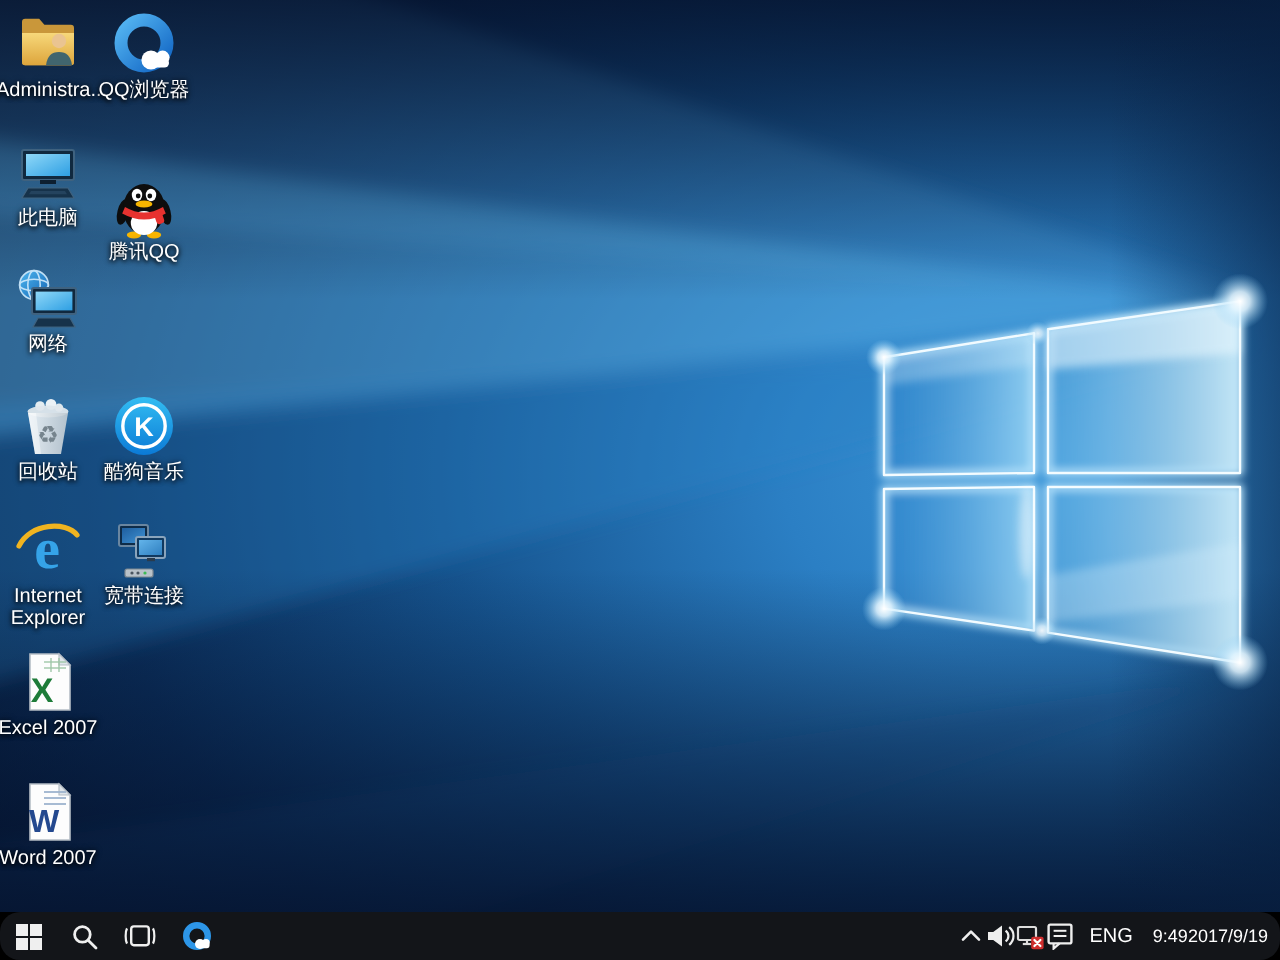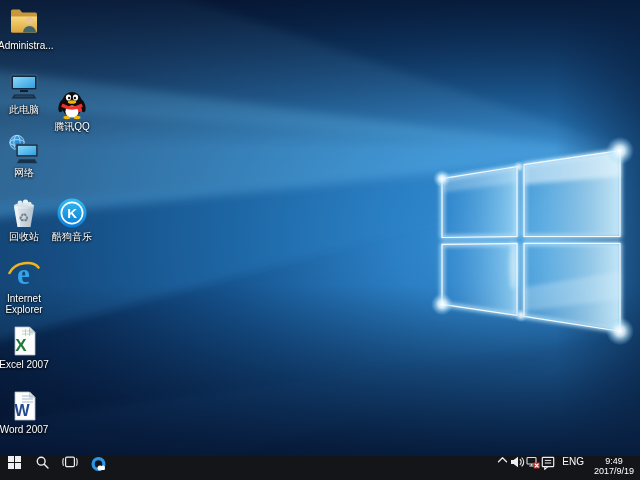--- a/index.html
+++ b/index.html
@@ -11,30 +11,30 @@
   .wallpaper{position:absolute;left:0;top:0;width:100%;height:100%;display:block;}
   
   .tile{position:absolute;width:52px;text-align:center;cursor:default;}
   .tile .ic{width:34px;height:34px;margin:0 auto;display:block;}
   .tile .lbl{margin-top:1px;font-size:10px;line-height:11px;color:#fff;
              text-shadow:0 1px 2px rgba(0,0,0,.95),0 0 3px rgba(0,0,0,.8);
              white-space:nowrap;}
   .tile.wrap .lbl{white-space:normal;}
   
   .taskbar{position:absolute;left:0;bottom:0;width:640px;height:24px;
-           background:#131519;display:flex;align-items:flex-start;z-index:5;}
+           background:#131519;display:flex;align-items:center;z-index:5;border-radius:10px;}
   .tb-btn{background:transparent;border:0;padding:0;margin:0;width:28px;
           display:flex;align-items:center;justify-content:center;cursor:pointer;}
   .tb-spacer{flex:1;}
   .tray-btn{background:transparent;border:0;padding:0;margin:0;width:15px;
             display:flex;align-items:center;justify-content:center;cursor:pointer;color:#eee;}
   .lang-btn{background:transparent;border:0;color:#fff;font-size:10px;
             font-family:inherit;padding:0 7px;cursor:pointer;display:flex;align-items:center;}
   .clock-btn{background:transparent;border:0;color:#fff;font-family:inherit;
-             padding:0 6px 0 3px;cursor:pointer;display:flex;flex-direction:column;
+             padding:0 6px 0 3px;cursor:pointer;display:flex;flex-direction:row;
              justify-content:center;align-items:center;line-height:10px;font-size:9px;}
 </style>
 </head>
 <body>
 
 <div class="stage">
 
   <svg width="0" height="0" style="position:absolute" aria-hidden="true">
     <defs>
       <linearGradient id="folderG" x1="0" y1="0" x2="0" y2="1">
@@ -161,20 +161,31 @@
     <div class="tile" style="left:-2px;top:5px">
       <svg class="ic" viewBox="0 0 34 34">
         <path d="M4,9 v-3 q0,-1.6 1.6,-1.6 h7 l2.6,3 h13.2 q1.6,0 1.6,1.6 V26 q0,1.6 -1.6,1.6 H5.6 Q4,27.6 4,26 z" fill="#c9973a"></path>
         <path d="M4,11.5 h26 V26 q0,1.6 -1.6,1.6 H5.6 Q4,27.6 4,26 z" fill="url(#folderG)"></path>
         <circle cx="22.5" cy="15.5" r="3.6" fill="#eac491"></circle>
         <path d="M16,27.6 q0.8,-6.6 6.5,-6.6 q5.7,0 6.5,6.6 z" fill="#41656e"></path>
       </svg>
       <div class="lbl">Administra...</div>
     </div>
 
+    <div class="tile" style="left:46px;top:5px">
+      <svg class="ic" viewBox="0 0 34 34">
+        <circle cx="17" cy="16.5" r="11.5" fill="none" stroke="url(#qbG)" stroke-width="6.5"></circle>
+        <g fill="#ffffff">
+          <circle cx="20.5" cy="25" r="4.8"></circle>
+          <circle cx="26.3" cy="23.8" r="3.5"></circle>
+          <rect x="18.5" y="24.2" width="11" height="4.6" rx="2.3"></rect>
+        </g>
+      </svg>
+      <div class="lbl">QQ浏览器</div>
+    </div>
 
     <div class="tile" style="left:-2px;top:69px">
       <svg class="ic" viewBox="0 0 34 34">
         <rect x="4" y="6" width="26" height="15" rx="1" fill="#10293f" stroke="#3f627f"></rect>
         <rect x="6" y="8" width="22" height="11" fill="url(#scrG)"></rect>
         <rect x="13" y="21" width="8" height="2" fill="#0d1f30"></rect>
         <path d="M7,25 h20 l3,5 H4 z" fill="#16324a" stroke="#3f627f" stroke-width="0.6"></path>
         <path d="M8.5,26.5 h17 l1,1.6 h-19 z" fill="#24435e"></path>
       </svg>
       <div class="lbl">此电脑</div>
@@ -238,20 +249,34 @@
     </div>
 
     <div class="tile wrap" style="left:-2px;top:258px">
       <svg class="ic" viewBox="0 0 34 34">
         <text x="16.5" y="26" text-anchor="middle" font-size="29" font-weight="bold" font-family="Liberation Serif, serif" fill="#35a3e8">e</text>
         <path d="M2.5,15 C8,3.5 26,2.5 31.5,9.5" fill="none" stroke="#f0b420" stroke-width="2.6" stroke-linecap="round"></path>
       </svg>
       <div class="lbl">Internet Explorer</div>
     </div>
 
+    <div class="tile" style="left:46px;top:258px">
+      <svg class="ic" viewBox="0 0 34 34">
+        <rect x="4.5" y="4.5" width="14.5" height="10.5" rx="1" fill="#0e2c49" stroke="#6a86a0"></rect>
+        <rect x="6" y="6" width="11.5" height="7.5" fill="url(#bbG)"></rect>
+        <rect x="13" y="10.5" width="14.5" height="10.5" rx="1" fill="#11395f" stroke="#8aa4bc"></rect>
+        <rect x="14.5" y="12" width="11.5" height="7.5" fill="url(#bbG2)"></rect>
+        <rect x="18.5" y="21" width="4" height="1.6" fill="#2a3b4c"></rect>
+        <rect x="7.5" y="26.5" width="14" height="4" rx="1" fill="#b9c2c9" stroke="#7d8790" stroke-width="0.6"></rect>
+        <circle cx="11" cy="28.5" r="0.8" fill="#4a5560"></circle>
+        <circle cx="14" cy="28.5" r="0.8" fill="#4a5560"></circle>
+        <circle cx="17.5" cy="28.5" r="0.8" fill="#3dbb54"></circle>
+      </svg>
+      <div class="lbl">宽带连接</div>
+    </div>
 
     <div class="tile" style="left:-2px;top:324px">
       <svg class="ic" viewBox="0 0 34 34">
         <path d="M8,3 h14.5 l5.5,5.5 V31 H8 z" fill="#fdfdfd" stroke="#b6bec6" stroke-width="0.8"></path>
         <path d="M22.5,3 l5.5,5.5 h-5.5 z" fill="#dfe5ea" stroke="#b6bec6" stroke-width="0.6"></path>
         <g stroke="#9fc7a8" stroke-width="0.7">
           <line x1="15" y1="7" x2="26" y2="7"></line>
             <line x1="15" y1="10" x2="26" y2="10"></line>
           <line x1="18.5" y1="5" x2="18.5" y2="12"></line>
             <line x1="22.5" y1="5" x2="22.5" y2="12"></line>

